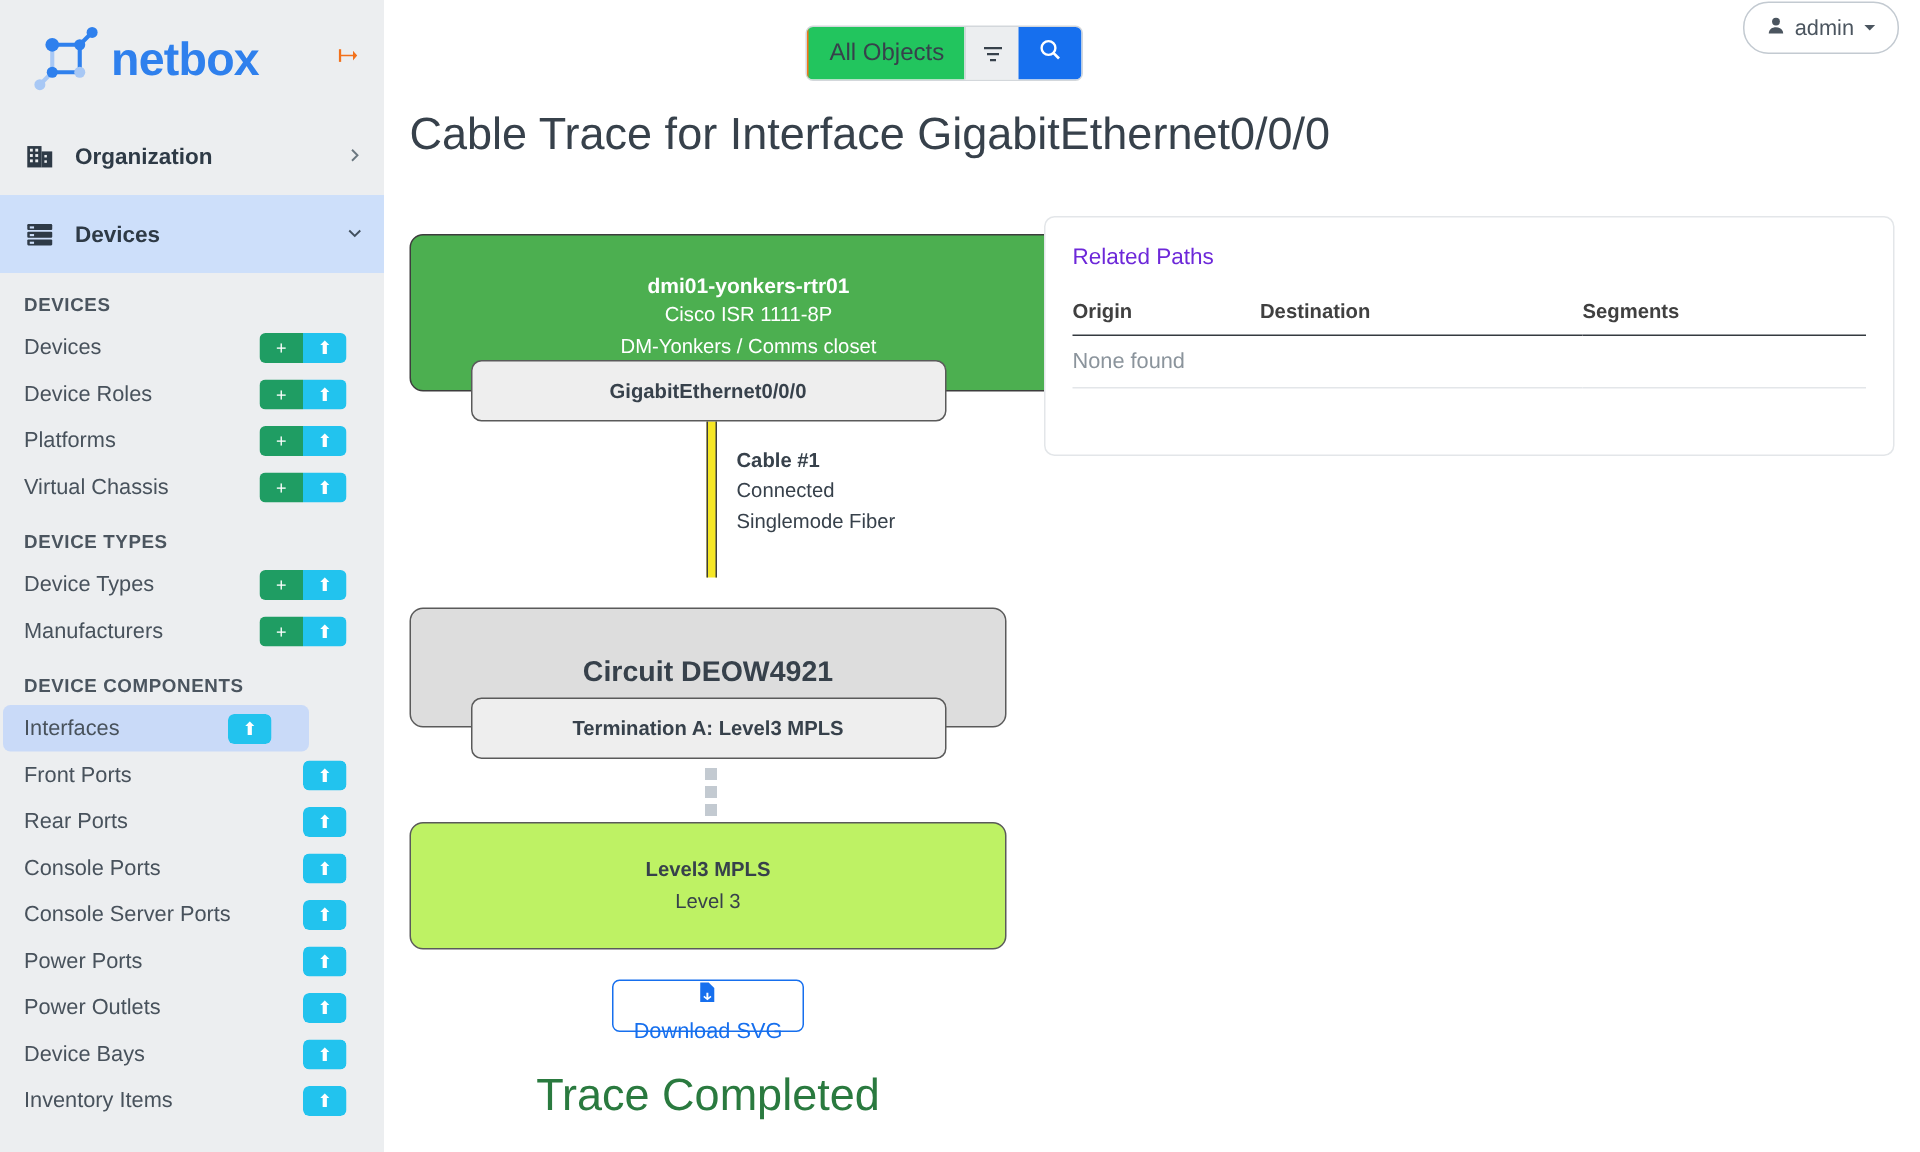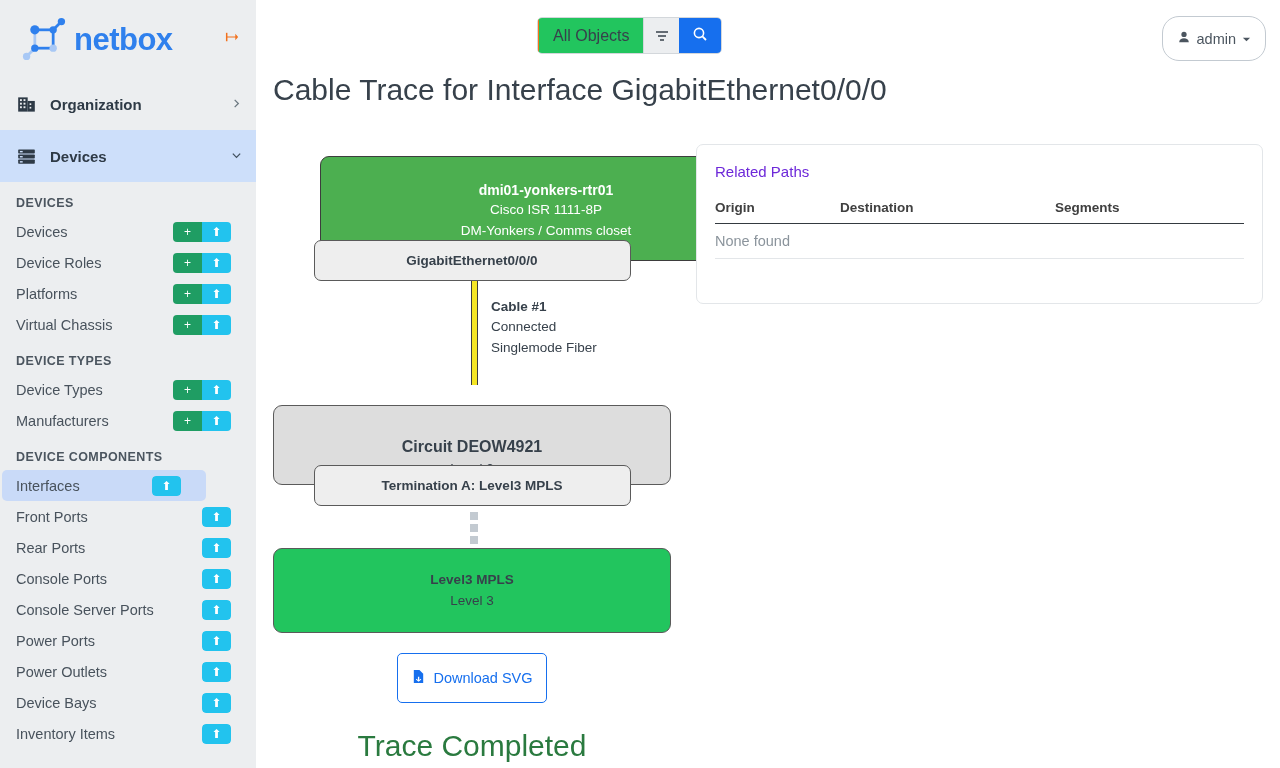--- a/index.html
+++ b/index.html
@@ -105,23 +105,23 @@
   #filter-btn {
     display: flex; align-items: center; justify-content: center;
     width: 36px; background: #eceef0; cursor: pointer;
     border-left: 1px solid #d3d7db;
   }
   #search-btn {
     display: flex; align-items: center; justify-content: center;
     width: 42px; background: #166fee; cursor: pointer;
   }
   #admin-btn {
-    position: absolute; right: 14px; top: 16px;
+    position: absolute; right: 14px; top: 1px;
     display: flex; align-items: center; gap: 6px;
-    height: 45px; padding: 0 14px;
+    height: 35px; padding: 0 14px;
     border: 1px solid #c3cad1; border-radius: 17px;
     background: #ffffff; cursor: pointer;
     font-size: 14.5px; color: #4b555f;
   }
   
   #main { position: absolute; left: 256px; top: 70px; width: 1024px; height: 698px; }
   #page-title {
     position: absolute; left: 17px; top: 3px;
     font-size: 30px; font-weight: normal; color: #37414b;
     white-space: nowrap;
@@ -130,21 +130,20 @@
   #trace { position: absolute; left: 17px; top: 86px; width: 398px; }
   .node-device {
     width: 452px; height: 105px;
     background: #4caf50;
     border: 1px solid #3d3d3d;
     border-radius: 9px;
     display: flex; flex-direction: column;
     align-items: center; justify-content: flex-start;
     padding-top: 23px;
     color: #ffffff;
-    margin-left: 47px;
   }
   .node-device .nd-name { font-size: 14px; font-weight: bold; line-height: 1.45; }
   .node-device .nd-sub { font-size: 13.5px; line-height: 1.5; }
   .term-box {
     width: 317px; height: 41px;
     margin: 0 auto;
     background: #eeeeee;
     border: 1px solid #5a5a5a;
     border-radius: 7px;
     display: flex; align-items: center; justify-content: center;
@@ -169,48 +168,48 @@
     width: 398px; height: 80px;
     background: #dddddd;
     border: 1px solid #5a5a5a;
     border-radius: 9px;
     z-index: 1;
   }
   .circuit-text {
     position: absolute; left: 0; top: 50px;
     width: 398px; text-align: center; z-index: 2;
   }
-  .circuit-text .ct-name { font-size: 16px; font-weight: bold; color: #37414b; line-height: 1.5; }
+  .circuit-text .ct-name { font-size: 19px; font-weight: bold; color: #37414b; line-height: 1.5; }
   .circuit-text .ct-sub { font-size: 13.5px; color: #37414b; line-height: 1.5; }
   .term-z { position: relative; z-index: 3; }
   .term-a { position: relative; z-index: 3; top: 80px; }
   .dots-row { position: relative; height: 42px; margin-top: 80px; }
   .dot {
     position: absolute; left: 197px;
     width: 8px; height: 8px; background: #c3cad1;
   }
   .node-plain {
     width: 398px; height: 85px;
-    background: #22c55e;
+    background: #bef264;
     border: 1px solid #5a5a5a;
     border-radius: 9px;
     display: flex; flex-direction: column;
     align-items: center; justify-content: center;
     color: #37414b;
   }
   .node-plain .np-name { font-size: 13.5px; font-weight: bold; line-height: 1.55; }
   .node-plain .np-sub { font-size: 13.5px; line-height: 1.55; }
   #dl-btn {
     display: flex; align-items: center; gap: 7px;
-    height: 50px; padding: 0 13px;
+    height: 35px; padding: 0 13px;
     margin: 20px auto 0 auto;
     width: fit-content;
     border: 1px solid #166fee; border-radius: 5px;
     background: #ffffff; color: #166fee;
-    font-size: 14.5px; cursor: pointer;
+    font-size: 14.5px; cursor: pointer; flex-direction: column;
   }
   #trace-done {
     margin-top: 26px; text-align: center;
     font-size: 30px; color: #2a7a3f;
   }
   
   #paths-card {
     position: absolute; left: 440px; top: 74px;
     width: 567px; height: 160px;
     background: #ffffff;

